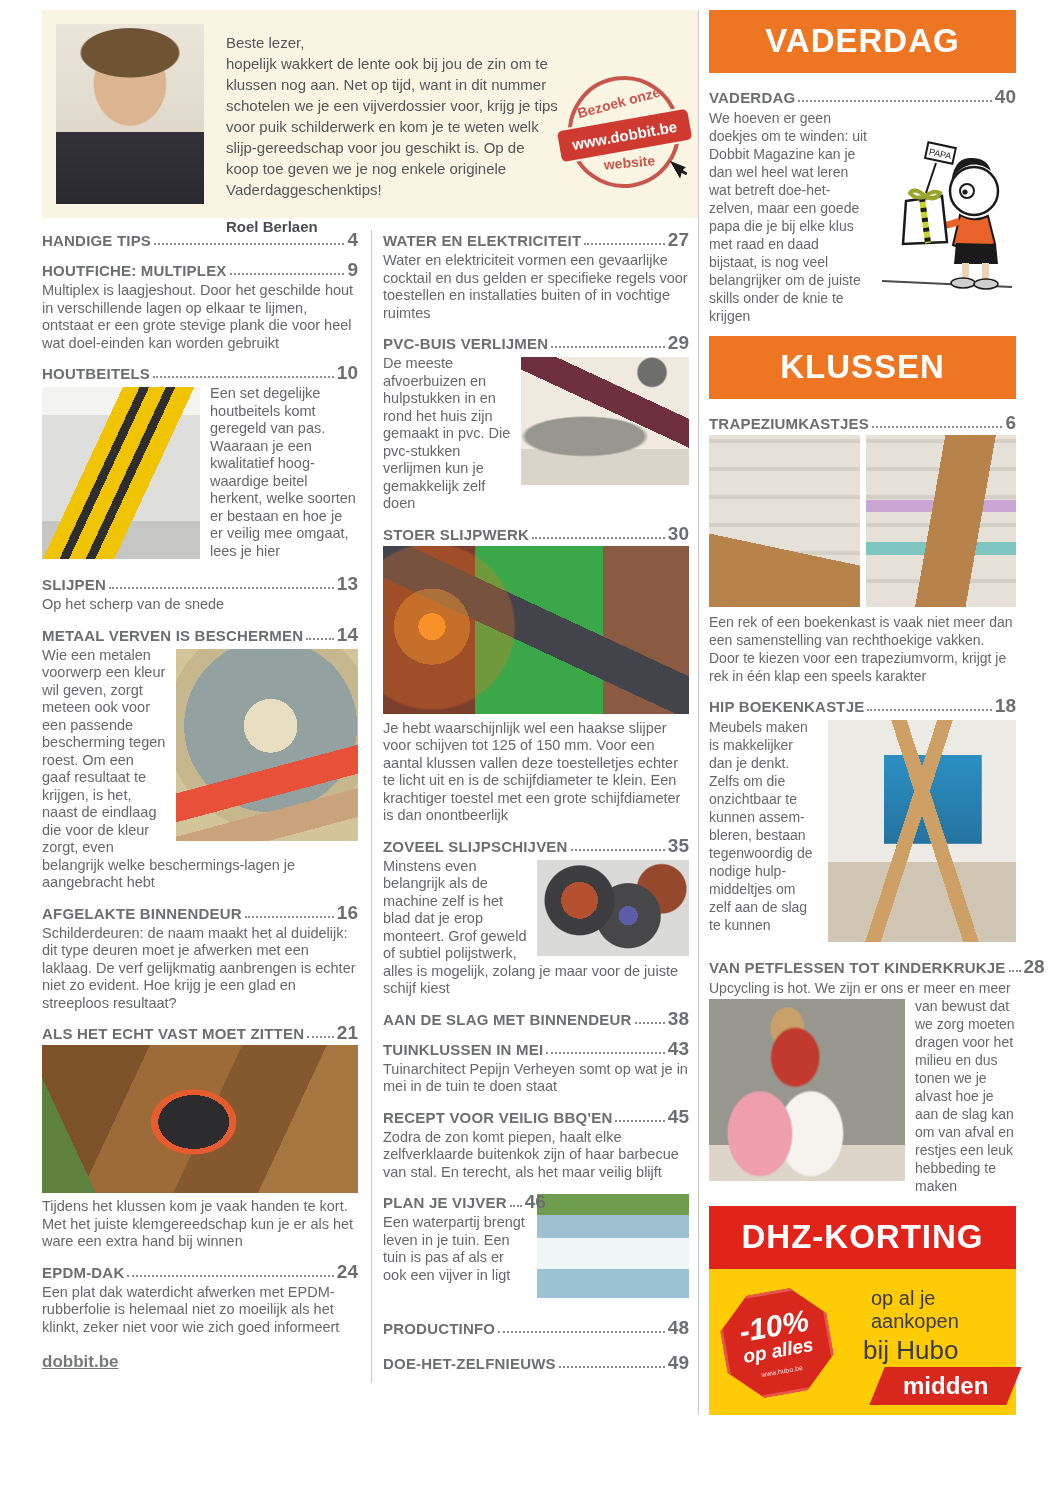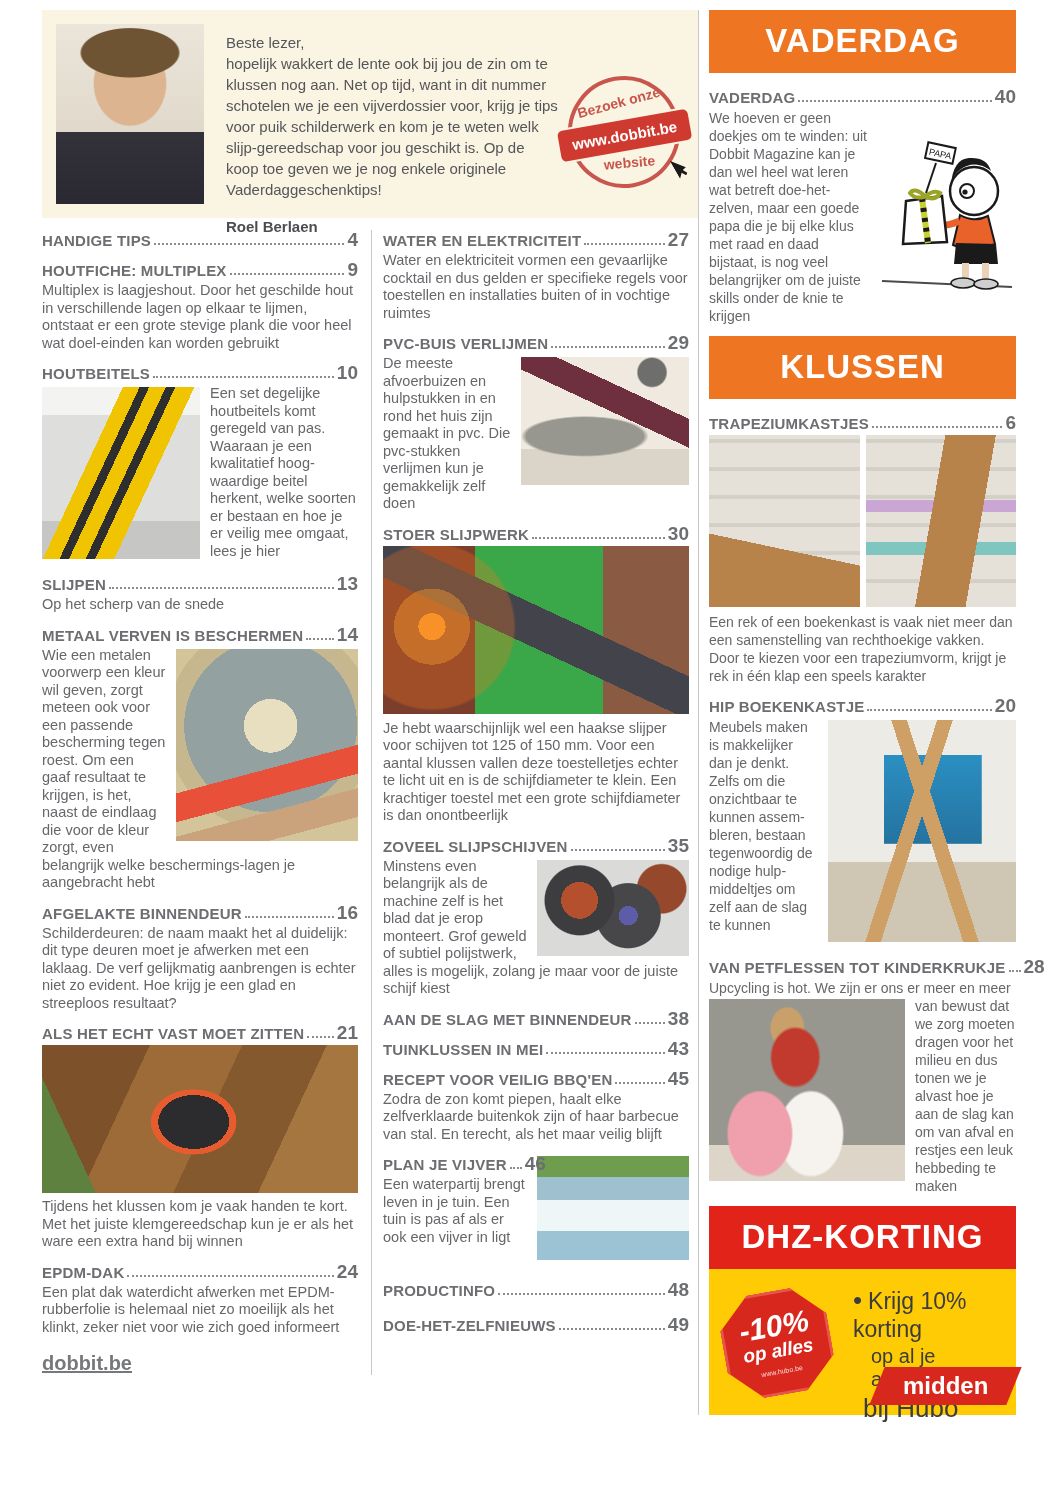--- a/index.html
+++ b/index.html
@@ -140,21 +140,21 @@
   .promo .p1 { font-size:23px; }
   .promo .p1 .bullet { font-size:26px; margin-right:6px; }
   .promo .p2 { font-size:20px; margin:2px 0 0 18px; }
   .promo .p3 { font-size:26px; margin:2px 0 0 10px; }
   .ribbon { position:absolute; right:2px; bottom:10px; background:#d8281e; transform:skewX(-22deg);
     padding:5px 26px; }
   .ribbon span { display:inline-block; transform:skewX(22deg); color:#fff; font-weight:bold; font-size:24px; }
 
   
   .footer-left { margin-top:16px; }
-  .footer-left span { font-weight:bold; font-size:20px; color:#77787b; text-decoration:underline; }
+  .footer-left span { font-weight:bold; font-size:17px; color:#77787b; text-decoration:underline; }
 
   .short-dots { max-width:46px; }
 </style>
 </head>
 <body>
 
 <div class="page">
 
 
   <div class="main">
@@ -306,20 +306,21 @@
                 <span class="pg">38</span>
               </div>
           </div>
 
           <div class="item">
             <div class="trow">
                 <span class="ttl">TUINKLUSSEN IN MEI</span>
                 <span class="dots"></span>
                 <span class="pg">43</span>
               </div>
+            <p class="desc">Tuinarchitect Pepijn Verheyen somt op wat je in mei in de tuin te doen staat</p>
           </div>
 
           <div class="item">
             <div class="trow">
                 <span class="ttl">RECEPT VOOR VEILIG BBQ'EN</span>
                 <span class="dots"></span>
                 <span class="pg">45</span>
               </div>
             <p class="desc">Zodra de zon komt piepen, haalt elke zelfverklaarde buitenkok zijn of haar barbecue van stal. En terecht, als het maar veilig blijft</p>
           </div>
@@ -402,21 +403,21 @@
           <div class="ph ph-shelf"></div>
           <div class="ph ph-shelf books"></div>
         </div>
         <p class="desc">Een rek of een boekenkast is vaak niet meer dan een samenstelling van rechthoekige vakken. Door te kiezen voor een trapeziumvorm, krijgt je rek in één klap een speels karakter</p>
       </div>
 
       <div class="item">
         <div class="trow">
             <span class="ttl">HIP BOEKENKASTJE</span>
             <span class="dots"></span>
-            <span class="pg">20</span>
+            <span class="pg">18</span>
           </div>
         <div class="ph ph-bluebox fr"></div>
         <p class="desc">Meubels maken is makkelijker dan je denkt. Zelfs om die onzichtbaar te kunnen assem-bleren, bestaan tegenwoordig de nodige hulp-middeltjes om zelf aan de slag te kunnen</p>
       </div>
 
       <div class="item">
         <div class="trow">
             <span class="ttl">VAN PETFLESSEN TOT KINDERKRUKJE</span>
             <span class="dots"></span>
             <span class="pg">28</span>
@@ -428,21 +429,20 @@
 
       <div class="dhz">
         <div class="banner red">DHZ-KORTING</div>
         <div class="dhz-body">
           <div class="badge">
             <span class="b1">-10%</span>
             <span class="b2">op alles</span>
             <span class="b3">www.hubo.be</span>
           </div>
           <div class="promo">
-            <div class="p1"><span class="bullet">•</span><span>Krijg 10% korting</span></div>
             <div class="p2">op al je aankopen</div>
             <div class="p3">bij Hubo</div>
           </div>
           <div class="ribbon"><span>midden</span></div>
         </div>
       </div>
 
     </div>
   </div>
 </div>

